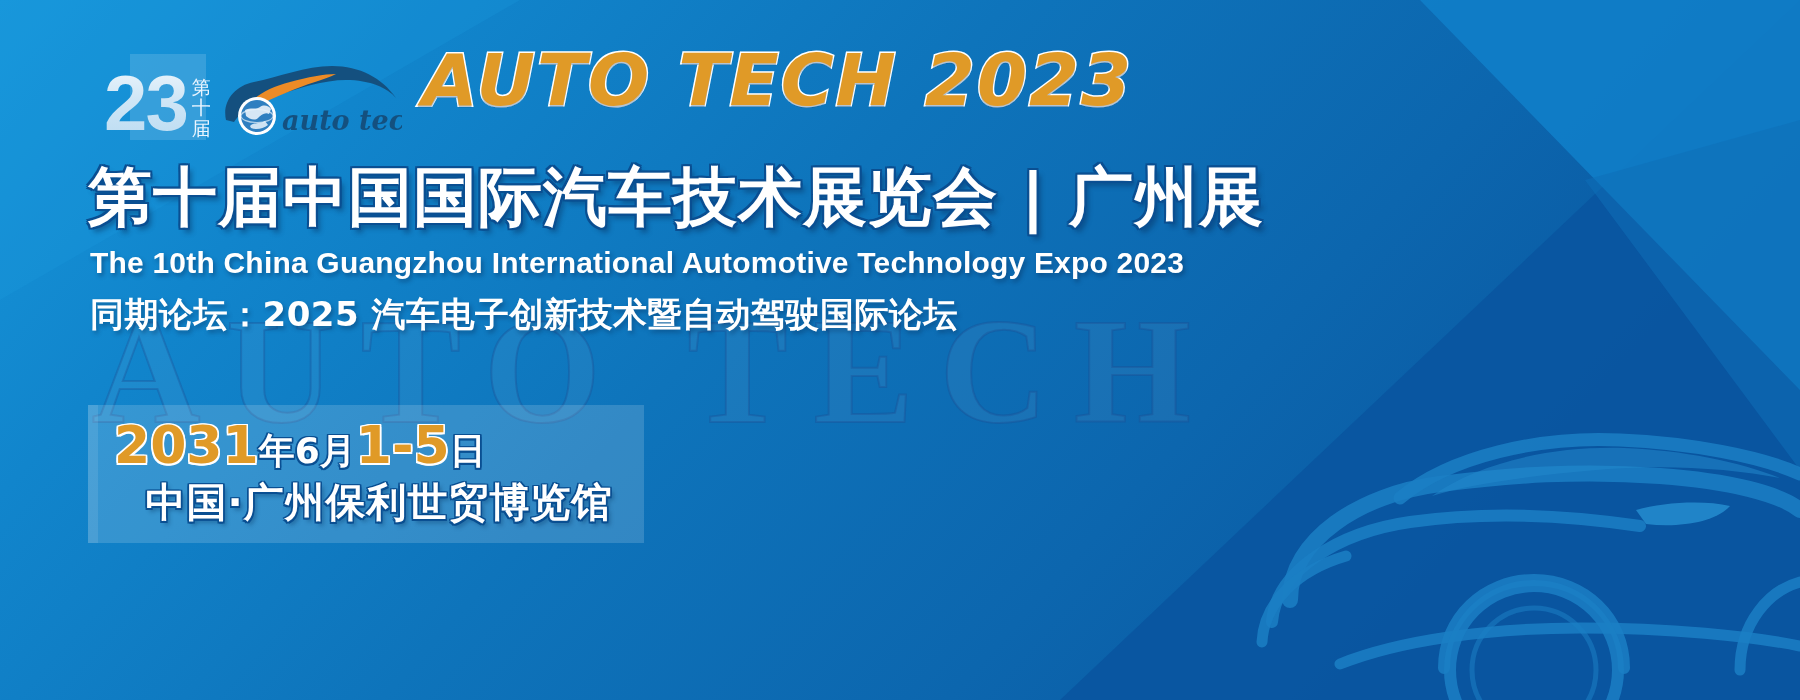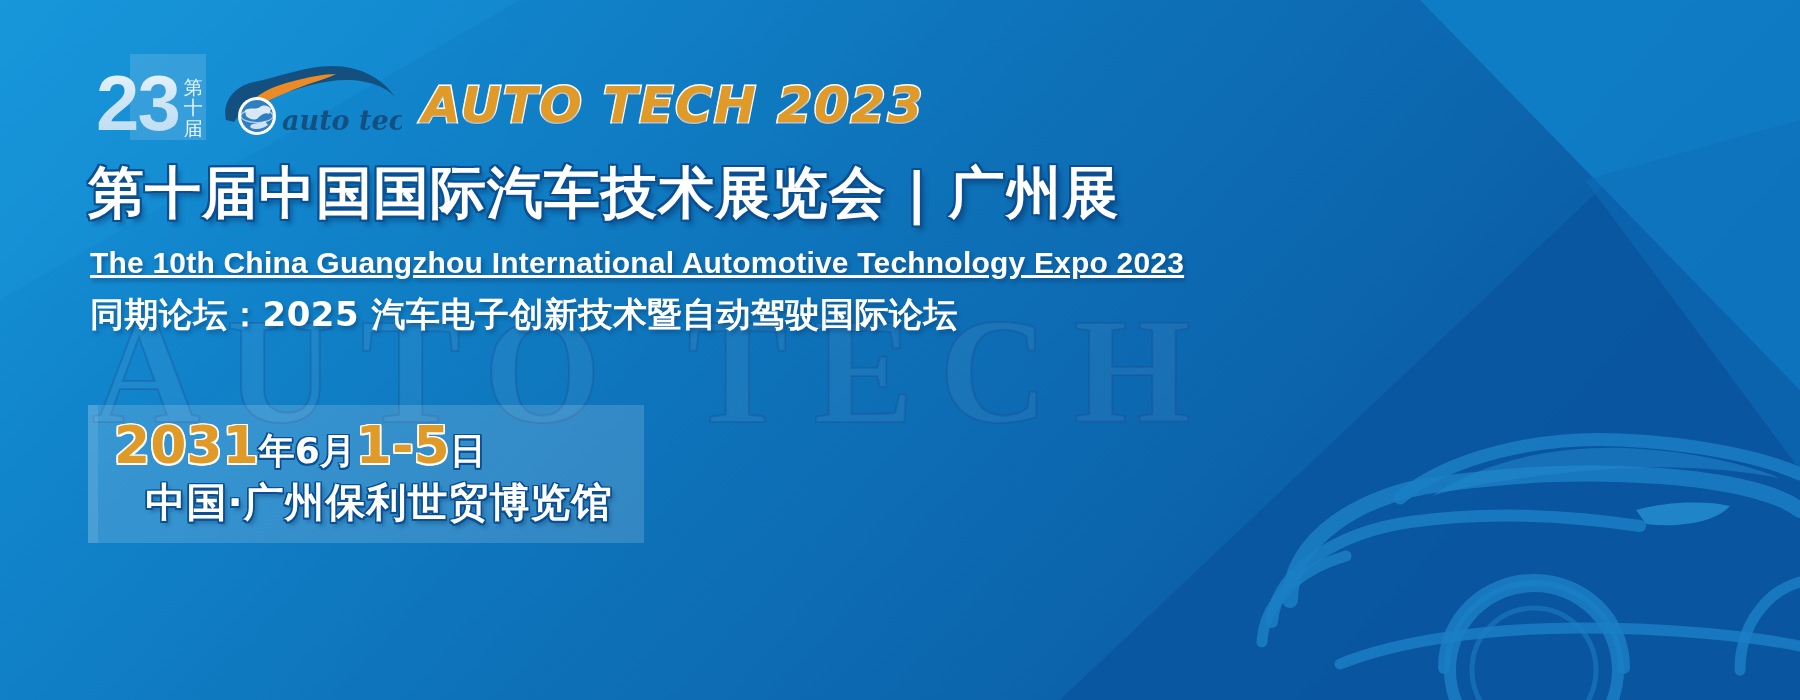--- a/index.html
+++ b/index.html
@@ -27,66 +27,65 @@
   
   .logo-row{position:absolute;left:88px;top:48px;height:92px;display:flex;align-items:flex-end;}
 
   .edition-mark{position:relative;width:118px;height:92px;display:flex;align-items:flex-end;}
   .edition-mark .sq{
     position:absolute;left:42px;top:6px;width:76px;height:86px;
     background:rgba(255,255,255,0.14);
   }
   .edition-mark .num{
     position:relative;z-index:2;font-size:78px;line-height:0.92;font-weight:700;
-    letter-spacing:-2px;margin-left:8px;
+    letter-spacing:-2px;margin-left:16px;
     background:linear-gradient(180deg,#eaf4fb 0%,#cfe6f6 45%,#bcdcf2 100%);
     -webkit-background-clip:text;background-clip:text;color:transparent;
     font-family:"Liberation Sans","DejaVu Sans",sans-serif;
   }
   .edition-mark .cn{
     position:relative;z-index:3;margin-left:5px;margin-bottom:2px;
     display:flex;flex-direction:column;justify-content:flex-end;
     font-size:19px;line-height:1.07;color:#eaf5ff;font-weight:500;
     letter-spacing:0px;font-family:"DejaVu Sans",sans-serif;
   }
 
   .emblem{position:relative;width:182px;height:84px;margin-left:14px;margin-bottom:-2px;}
   .emblem svg{position:absolute;left:0;top:0;}
 
   .wordmark{
-    margin-left:20px;margin-bottom:6px;
-    font-size:50px;font-weight:700;font-style:italic;letter-spacing:2px;
+    margin-left:20px;margin-bottom:18px;
+    font-size:72px;font-weight:700;font-style:italic;letter-spacing:2px;
     color:#e09a27;
     -webkit-text-stroke:3px #ffffff;
     paint-order:stroke fill;
     text-shadow:0 2px 0 rgba(10,60,110,.30);
     font-family:"DejaVu Sans",sans-serif;
     white-space:nowrap;
   }
 
   
   .headline{
     position:absolute;left:88px;top:162px;
-    font-size:56px;font-weight:700;color:#ffffff;letter-spacing:1px;
+    font-size:64px;font-weight:700;color:#ffffff;letter-spacing:1px;
     white-space:nowrap;line-height:1.1;
     font-family:"DejaVu Sans",sans-serif;
     text-shadow:
        2px 0 0 #0a4f92, -2px 0 0 #0a4f92, 0 2px 0 #0a4f92, 0 -2px 0 #0a4f92,
        2px 2px 0 #0a4f92, -2px 2px 0 #0a4f92, 2px -2px 0 #0a4f92, -2px -2px 0 #0a4f92,
        4px 5px 5px rgba(6,45,88,.45);
     text-align: center;
   }
 
   .sub-en{
     position:absolute;left:90px;top:246px;
     font-size:30px;font-weight:700;color:#ffffff;letter-spacing:.2px;
     white-space:nowrap;
     font-family:"Liberation Sans","DejaVu Sans",sans-serif;
     text-shadow:2px 3px 4px rgba(6,45,88,.45);
-    text-decoration:underline;
   }
 
   .sub-forum{
     position:absolute;left:90px;top:292px;
     font-size:34px;font-weight:700;color:#ffffff;letter-spacing:.5px;
     white-space:nowrap;
     font-family:"DejaVu Sans",sans-serif;
     text-shadow:2px 3px 4px rgba(6,45,88,.42);
   }
 

